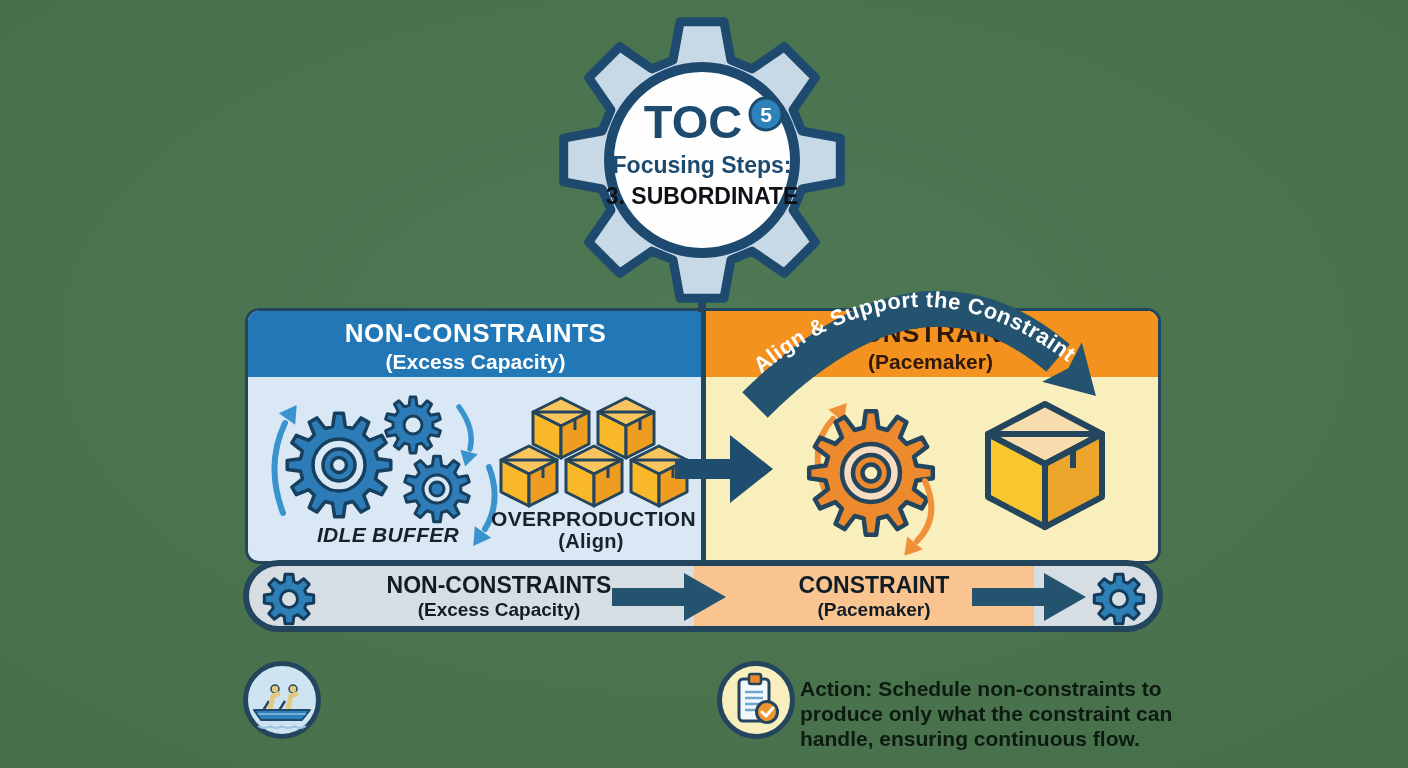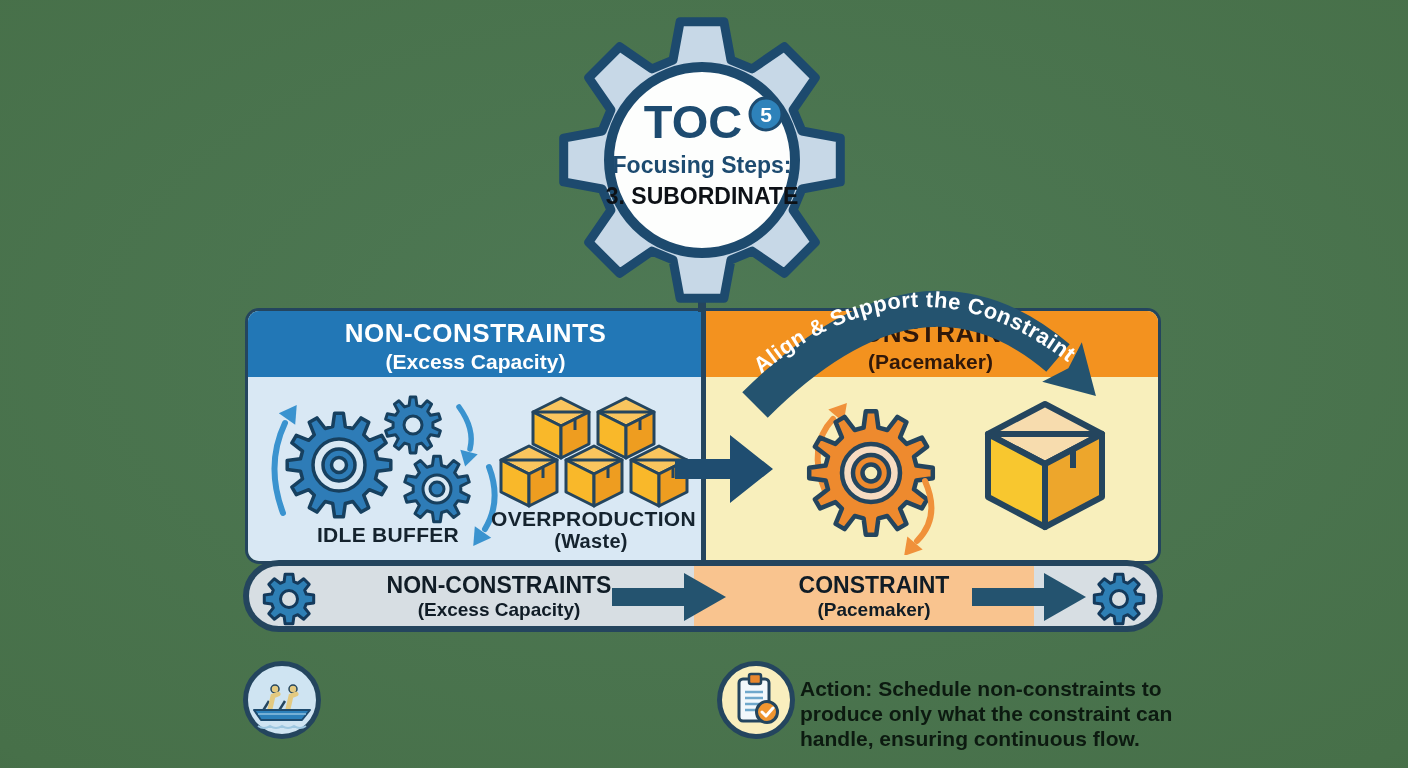--- a/index.html
+++ b/index.html
@@ -70,40 +70,40 @@
         <circle cx="176" cy="98" r="7" fill="#2e7cb7" stroke="#17405f" stroke-width="3"></circle>
         <path d="M 198 16 Q 214 38 209 58" fill="none" stroke="#3a93cf" stroke-width="5.5" stroke-linecap="round"></path>
         <g transform="translate(208,61) rotate(105)">
             <polygon points="0,-9 15,0 0,9" fill="#3a93cf"></polygon>
           </g>
         <path d="M 228 76 Q 241 110 224 138" fill="none" stroke="#3a93cf" stroke-width="6" stroke-linecap="round"></path>
         <g transform="translate(222,141) rotate(125)">
             <polygon points="0,-10 17,0 0,10" fill="#3a93cf"></polygon>
           </g>
       </svg>
-      <div class="icon-label" style="left:40px;top:212px;width:200px;">IDLE BUFFER</div>
+      <div class="icon-label" style="left:40px;top:212px;width:200px;font-style:italic;">IDLE BUFFER</div>
 
       <svg class="abs" style="left:250px;top:85px;" width="195" height="116" viewBox="0 0 195 116">
         <defs>
           <g id="sbox" stroke="#24455e" stroke-width="3" stroke-linejoin="round">
             <polygon points="31,2 59,16 31,30 3,16" fill="#f9c55e"></polygon>
             <polygon points="3,16 31,30 31,62 3,48" fill="#f9b82a"></polygon>
             <polygon points="31,30 59,16 59,48 31,62" fill="#ee9d20"></polygon>
             <line x1="3" y1="16" x2="59" y2="16"></line>
             <line x1="45" y1="23" x2="45" y2="34"></line>
           </g>
         </defs>
         <use href="#sbox" transform="translate(32,0)"></use>
         <use href="#sbox" transform="translate(97,0)"></use>
         <use href="#sbox" transform="translate(0,48)"></use>
         <use href="#sbox" transform="translate(65,48)"></use>
         <use href="#sbox" transform="translate(130,48)"></use>
       </svg>
       <div class="icon-label" style="left:243px;top:196px;width:200px;">OVERPRODUCTION</div>
-      <div class="icon-label" style="left:243px;top:219px;width:200px;font-size:20px;">(Waste)</div>
+      <div class="icon-label" style="left:243px;top:219px;width:200px;font-size:20px;">(Align)</div>
     </div>
 
     <div class="half right">
       <div class="hdr">
         <div class="t1">CONSTRAINT</div>
         <div class="t2">(Pacemaker)</div>
       </div>
 
       <svg class="abs" style="left:88px;top:84px;" width="160" height="160" viewBox="0 0 160 160">
         <path d="M 34 96 Q 16 52 42 24" fill="none" stroke="#f0913a" stroke-width="6" stroke-linecap="round"></path>

